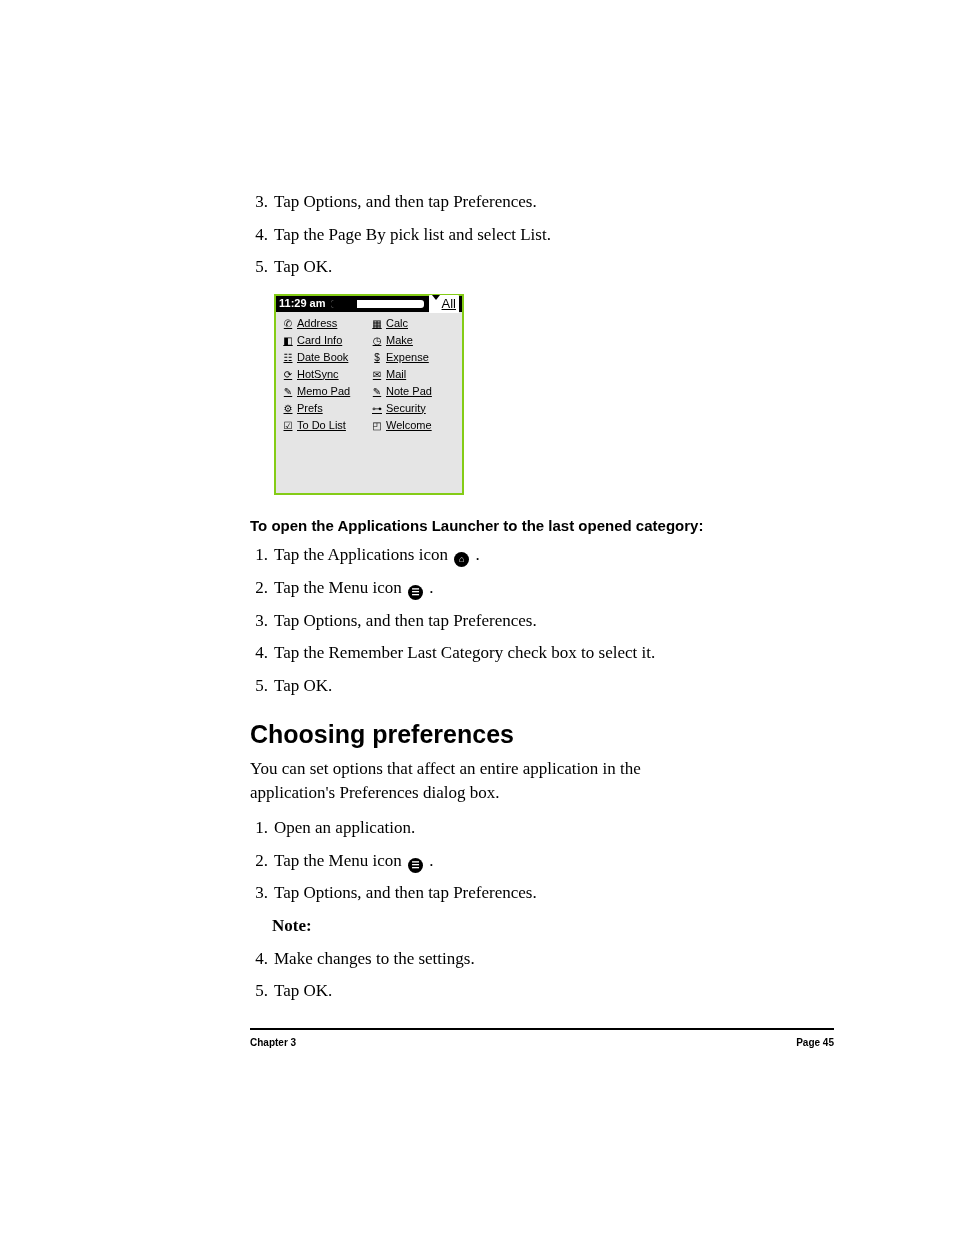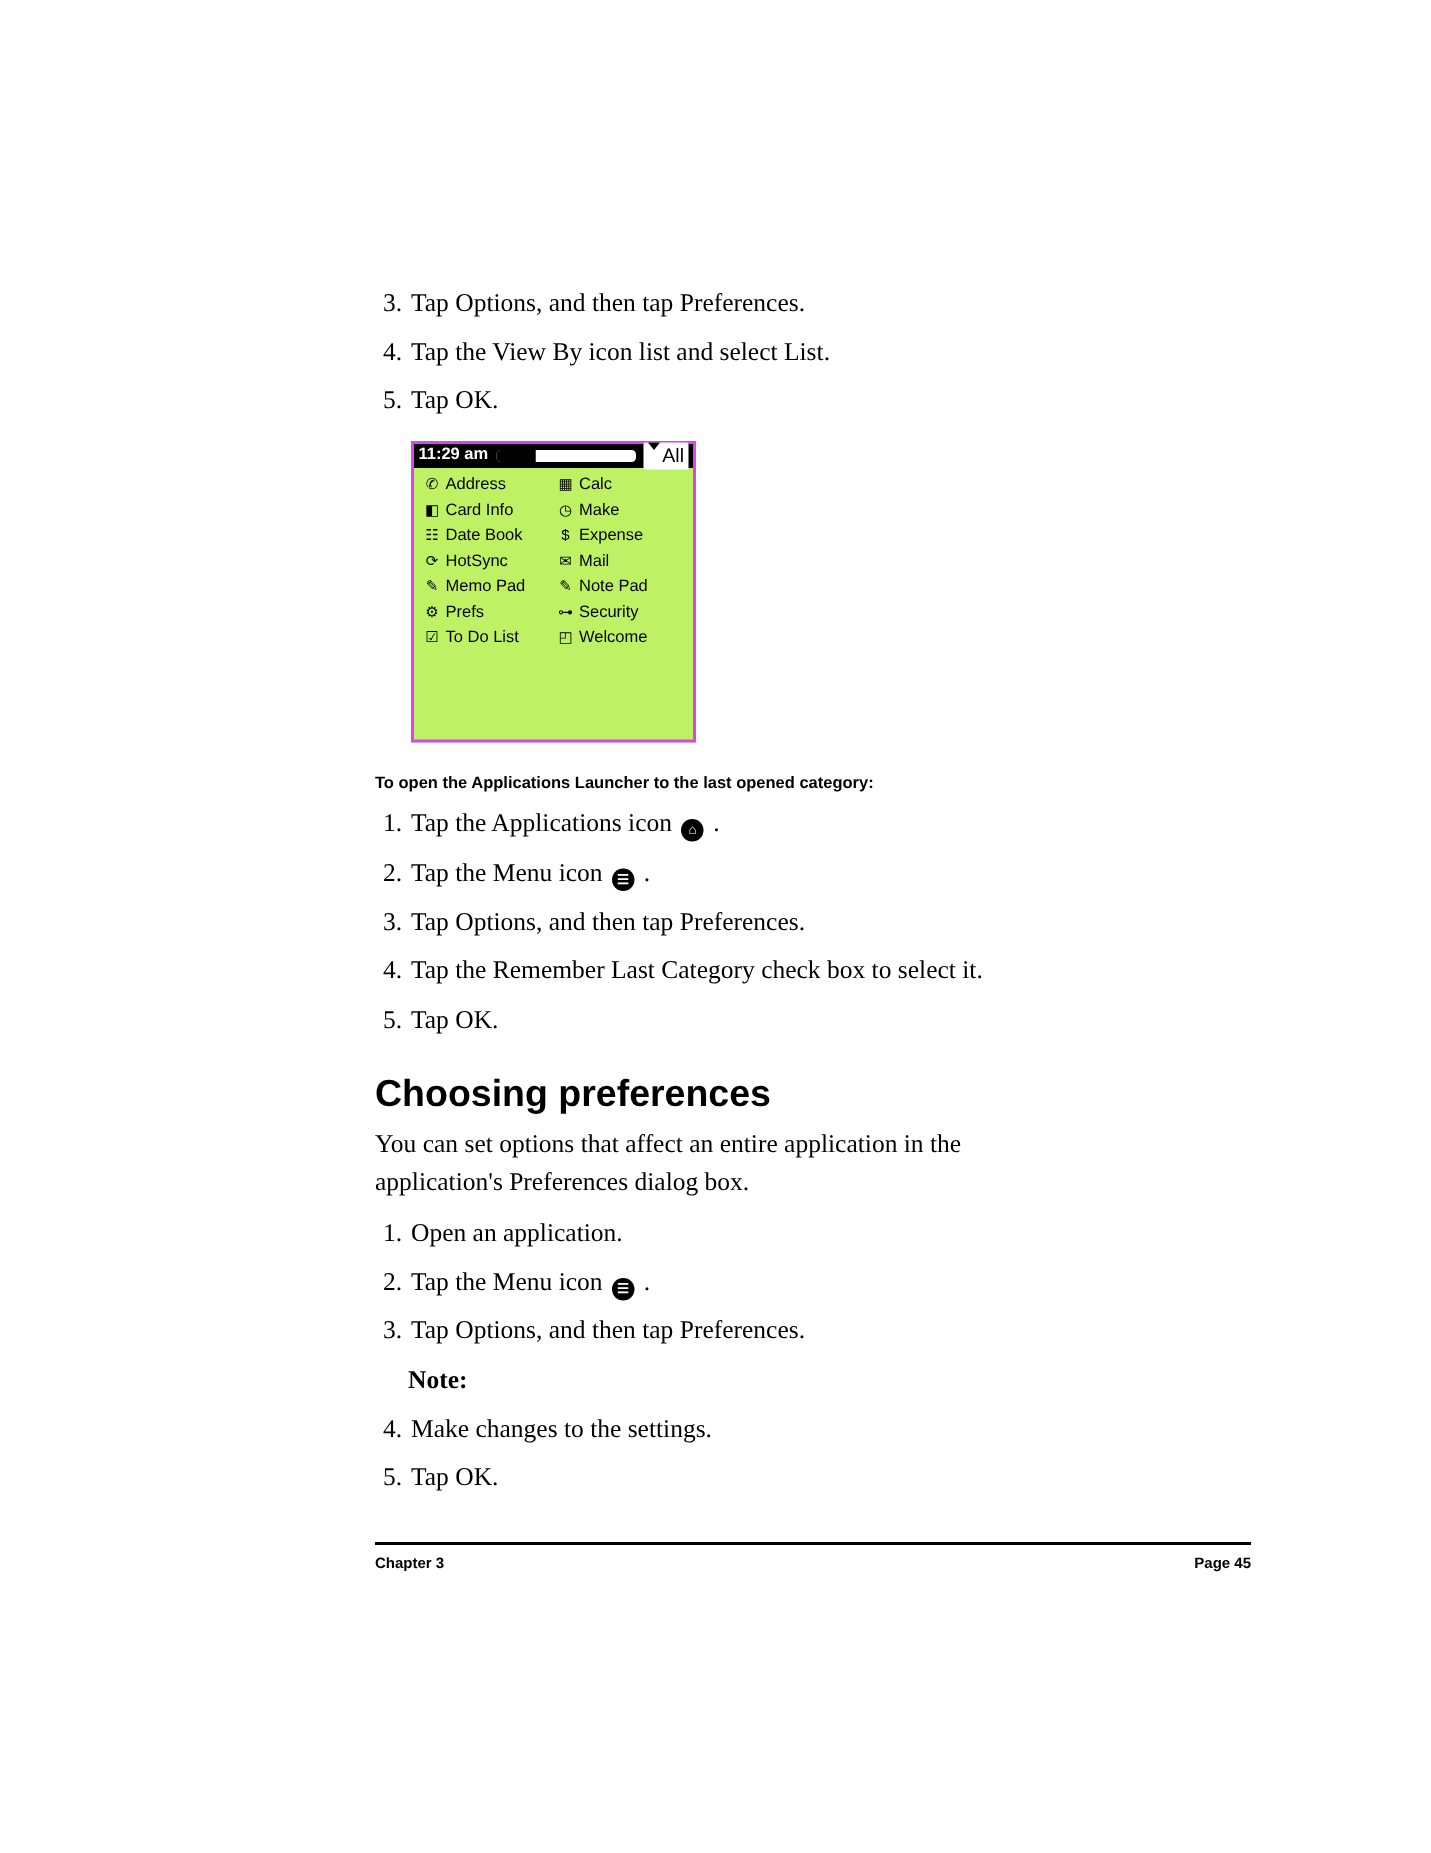--- a/index.html
+++ b/index.html
@@ -14,21 +14,21 @@
   .page {
     width: 954px;
     height: 1235px;
     box-sizing: border-box;
     padding: 190px 120px 0 250px;
     position: relative;
   }
   .bold-heading {
     font-family: Arial, Helvetica, sans-serif;
     font-weight: 700;
-    font-size: 11px;
+    font-size: 15px;
     margin: 20px 0 6px 0;
   }
   .section-title {
     font-family: Arial, Helvetica, sans-serif;
     font-weight: 900;
     font-size: 25px;
     margin: 18px 0 4px 0;
   }
   .body-p {
     margin: 0 0 10px 0;
@@ -71,24 +71,25 @@
     display: flex;
     justify-content: space-between;
     font-family: Arial, Helvetica, sans-serif;
     font-weight: 700;
     font-size: 10px;
   }
 
   
   .device {
     width: 186px;
-    border: 2px solid #d946ef;
+    border: 2px solid #84cc16;
     margin: 14px 0 18px 24px;
     font-family: Arial, Helvetica, sans-serif;
-    background: #bef264;
+    background: #e5e5e5;
+    text-decoration: underline;
   }
   .device-header {
     display: flex;
     align-items: center;
     background: #000;
     color: #fff;
     padding: 1px 3px;
     height: 16px;
     box-sizing: border-box;
   }
@@ -170,21 +171,21 @@
 
 <div class="page">
 
   <ul class="custom-list">
     <li>
       <span class="li-marker">3.</span>
       <span class="txt">Tap Options, and then tap Preferences.</span>
     </li>
     <li>
       <span class="li-marker">4.</span>
-      <span class="txt">Tap the View By icon list and select List.</span>
+      <span class="txt">Tap the Page By pick list and select List.</span>
     </li>
     <li>
       <span class="li-marker">5.</span>
       <span class="txt">Tap OK.</span>
     </li>
   </ul>
 
   <div class="device">
     <div class="device-header">
       <span class="device-time">11:29 am</span>

